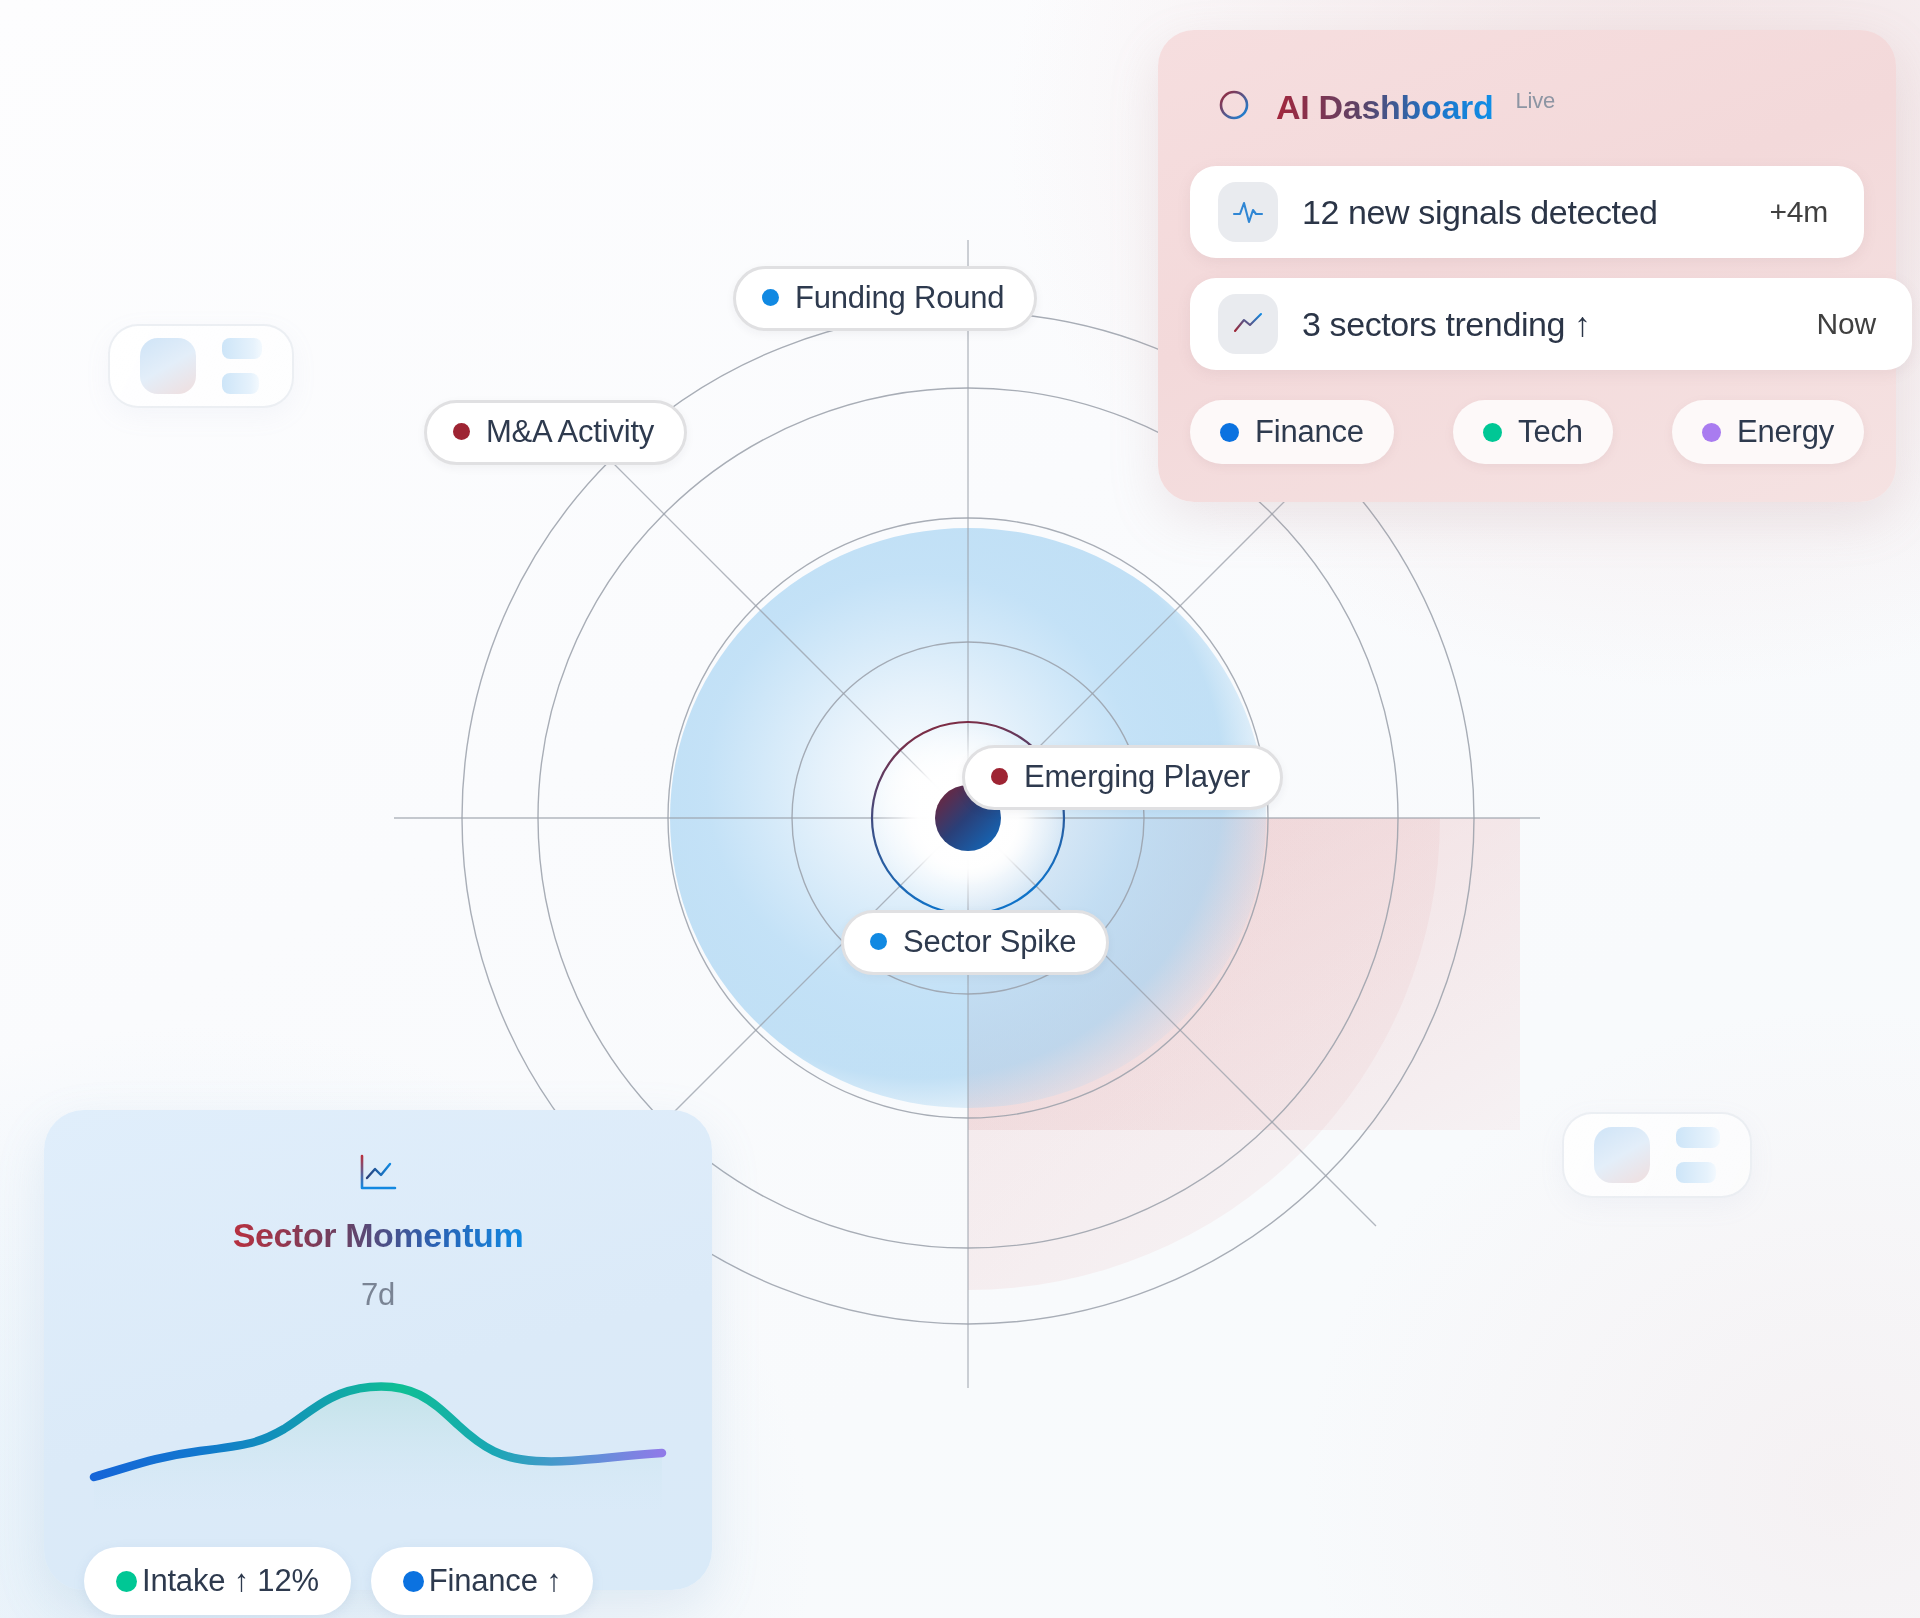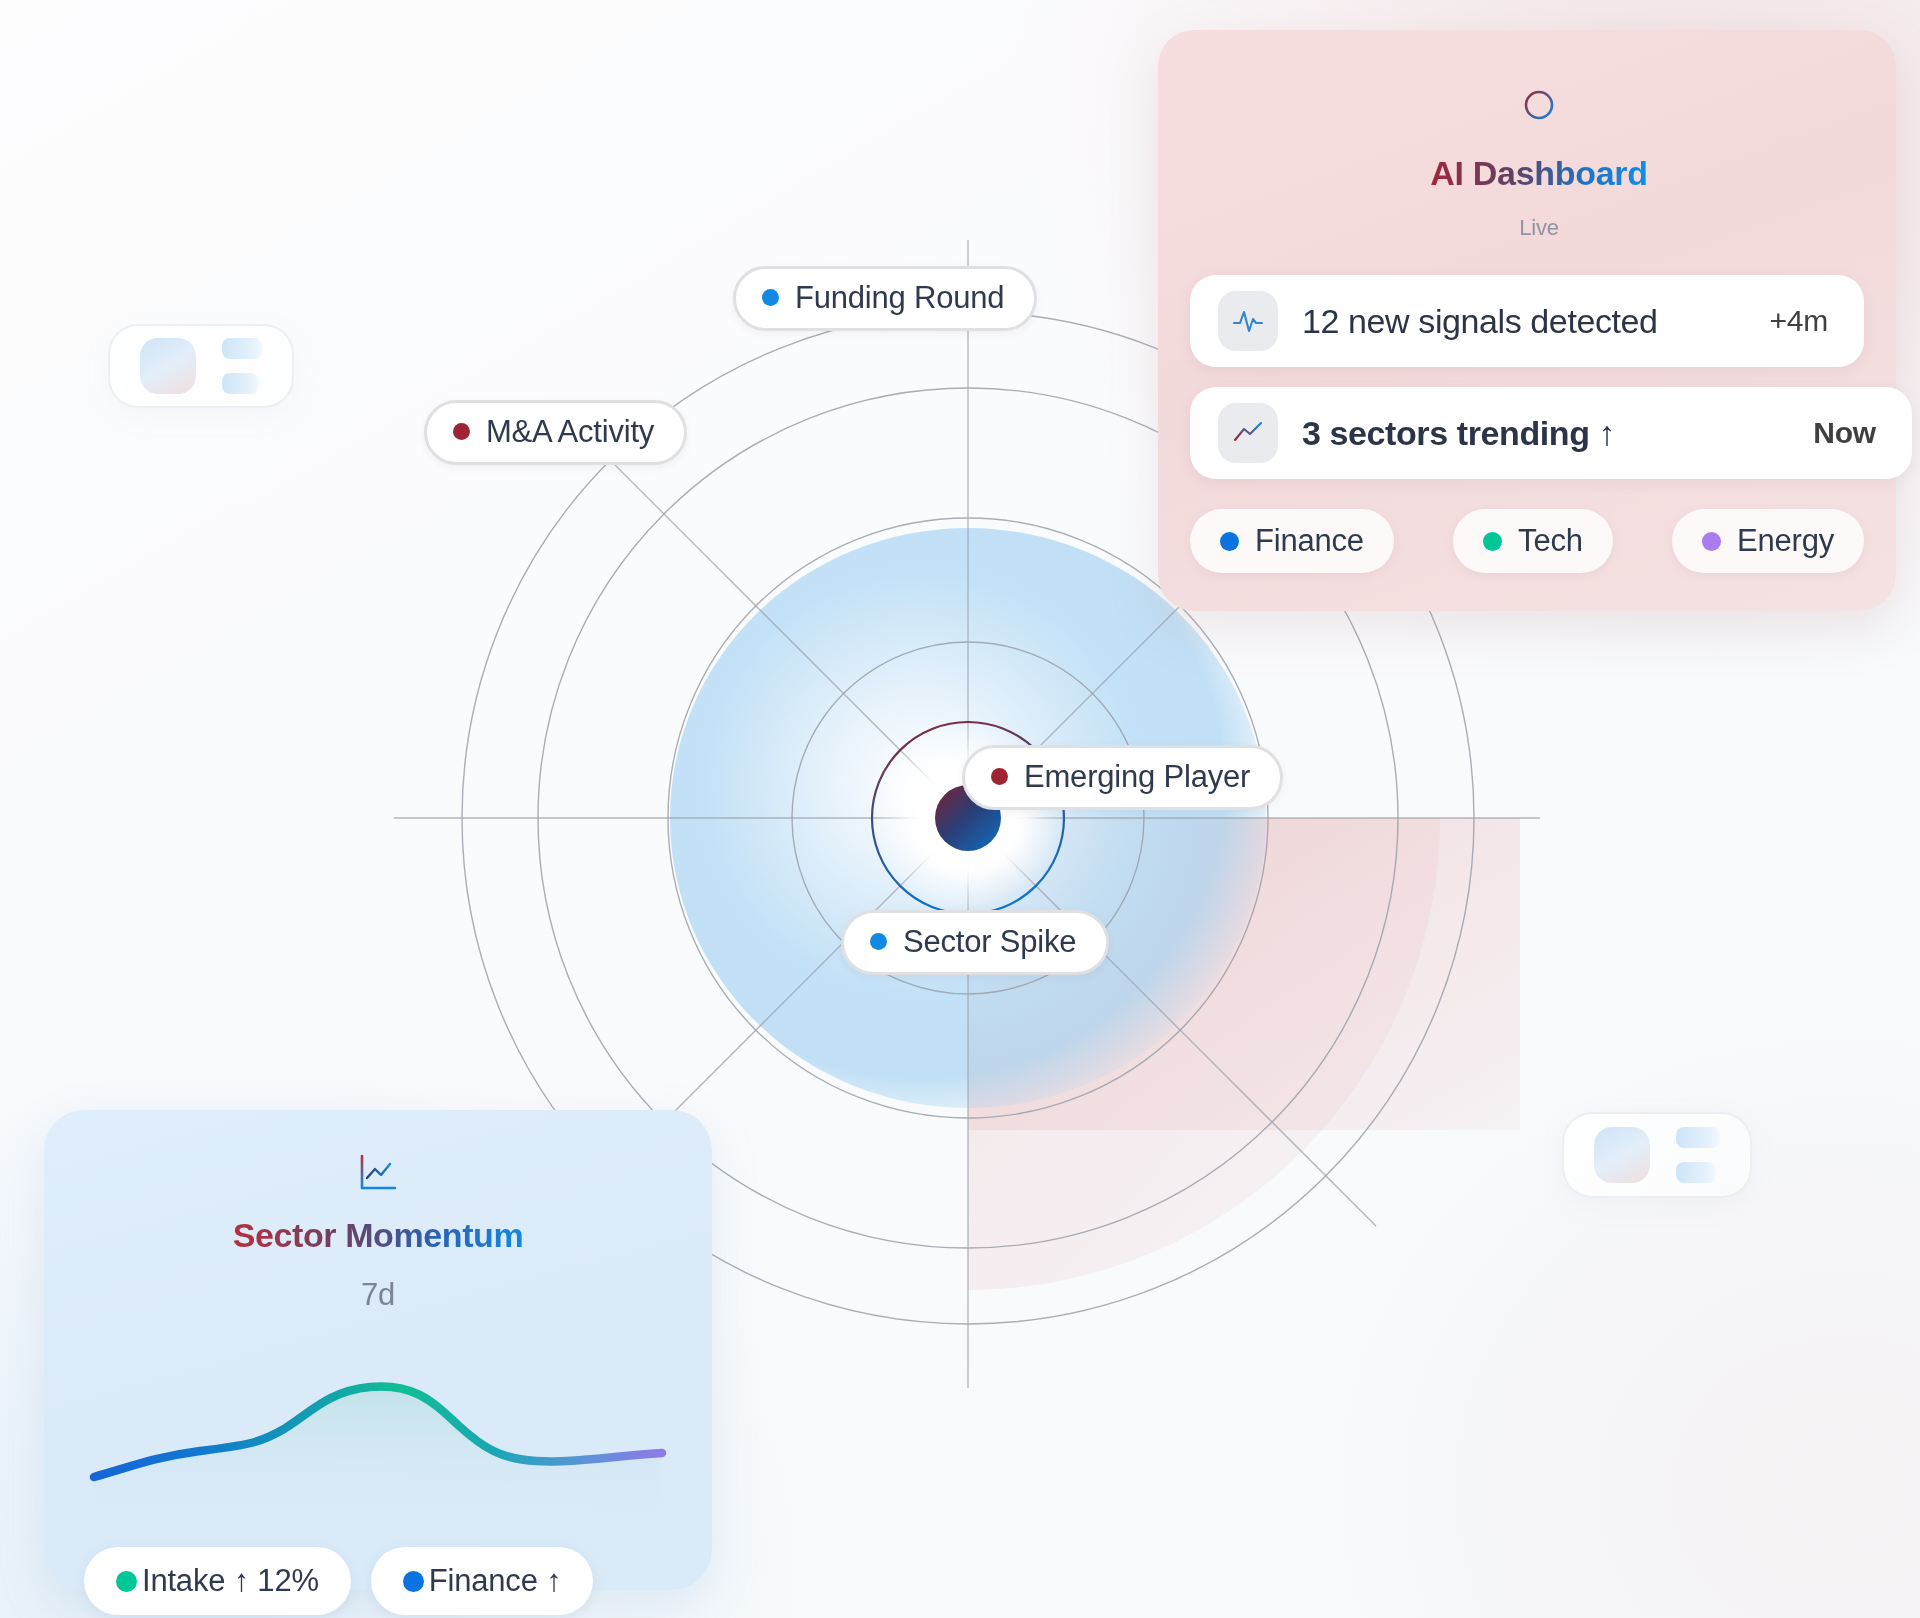--- a/index.html
+++ b/index.html
@@ -66,25 +66,24 @@
     top: 30px;
     width: 738px;
     border-radius: 36px;
     padding: 58px 32px 38px 32px;
     box-sizing: border-box;
     background: linear-gradient(160deg, #f6dedf 0%, #f3d9da 45%, #f5e2e2 100%);
     box-shadow: 0 18px 50px rgba(180,140,145,0.18);
   }
   #ai-head {
     display: flex;
-    align-items: center;
+    align-items: flex-start;
     gap: 22px;
     padding-left: 24px;
     margin-bottom: 34px;
-    flex-direction: column;
   }
   #ai-title {
     font-size: 34px;
     font-weight: bold;
     letter-spacing: -0.3px;
     background: linear-gradient(90deg, #a3263c 0%, #5a4468 40%, #1f73c6 72%, #0f8fe8 100%);
     -webkit-background-clip: text;
     background-clip: text;
     color: transparent;
   }
@@ -97,21 +96,21 @@
   .signal-row {
     display: flex;
     align-items: center;
     gap: 24px;
     background: #ffffff;
     border-radius: 26px;
     padding: 16px 28px;
     margin-bottom: 20px;
     box-shadow: 0 4px 14px rgba(150,110,115,0.10);
   }
-  .signal-row.wide { margin-right: -48px; font-weight: bold; }
+  .signal-row.wide { margin-right: -48px; }
   .sig-icon {
     width: 60px; height: 60px;
     border-radius: 18px;
     background: #e9ebef;
     display: flex;
     align-items: center;
     justify-content: center;
     flex: none;
   }
   .sig-label {

